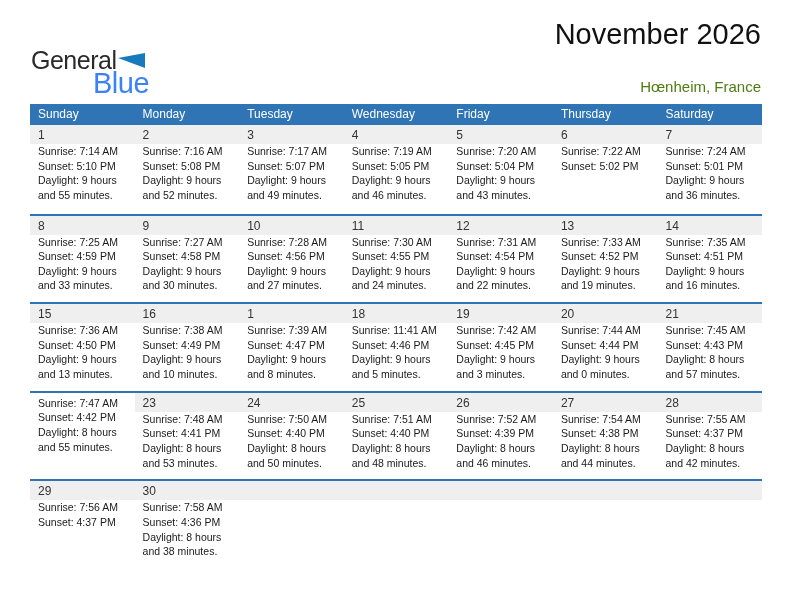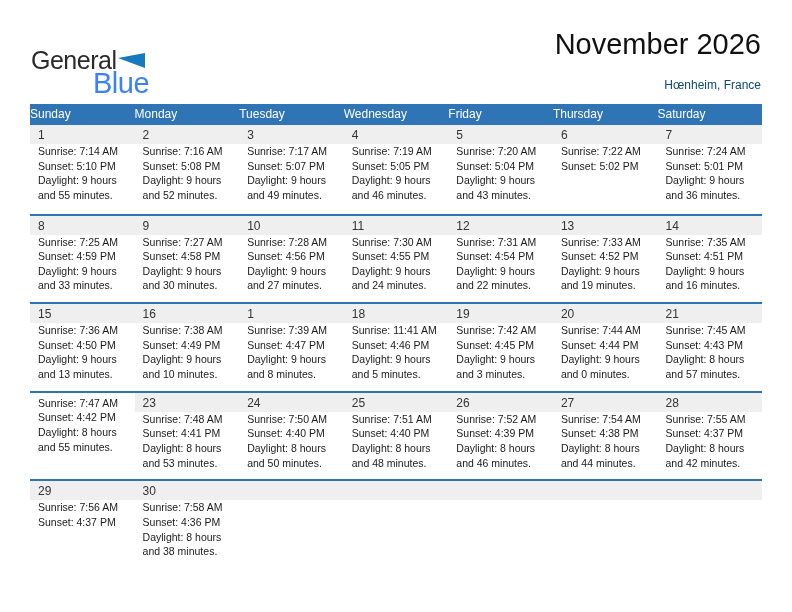--- a/index.html
+++ b/index.html
@@ -7,28 +7,28 @@
     position:relative; width:792px; height:612px; background:#ffffff;
     font-family:"Liberation Sans", sans-serif; overflow:hidden;
   }
   
   .logo { position:absolute; left:31px; top:48px; width:120px; }
   .logo-row1 { display:flex; align-items:flex-end; }
   .logo-general { font-size:25px; color:#2a2a2a; letter-spacing:-0.5px; line-height:1; }
   .logo-tri { margin-left:2px; margin-bottom:1px; }
   .logo-blue { font-size:29px; color:#3b82f6; letter-spacing:-0.5px; line-height:1; margin-top:-4px; margin-left:62px; }
   
-  .cal-title { position:absolute; top:28px; right:31px; font-size:29px; color:#111111; text-align:right; }
-  .cal-location { position:absolute; top:78px; right:31px; font-size:12px; color:#0c4a6e; text-align:right; }
+  .cal-title { position:absolute; top:18px; right:31px; font-size:29px; color:#111111; text-align:right; }
+  .cal-location { position:absolute; top:78px; right:31px; font-size:15px; color:#4d7c0f; text-align:right; }
   
   .calendar { position:absolute; left:30px; top:104px; width:732px; }
   .weekday-row { display:flex; background:#2f74b5; height:21px; }
   .weekday-cell {
     flex:1 1 0; color:#ffffff; font-size:12px; line-height:21px;
-    overflow:hidden; white-space:nowrap;
+    padding-left:8px; overflow:hidden; white-space:nowrap;
   }
   .week-row {
     display:flex; height:88.6px; border-top:2px solid #2e74b5; box-sizing:border-box;
   }
   .week-row:first-child { border-top:none; }
   .day-cell { flex:1 1 0; overflow:hidden; }
   .day-num {
     height:19px; background:#efefef; box-sizing:border-box;
     font-size:12px; color:#333333; padding:3px 0 0 8px; line-height:1.2;
   }

